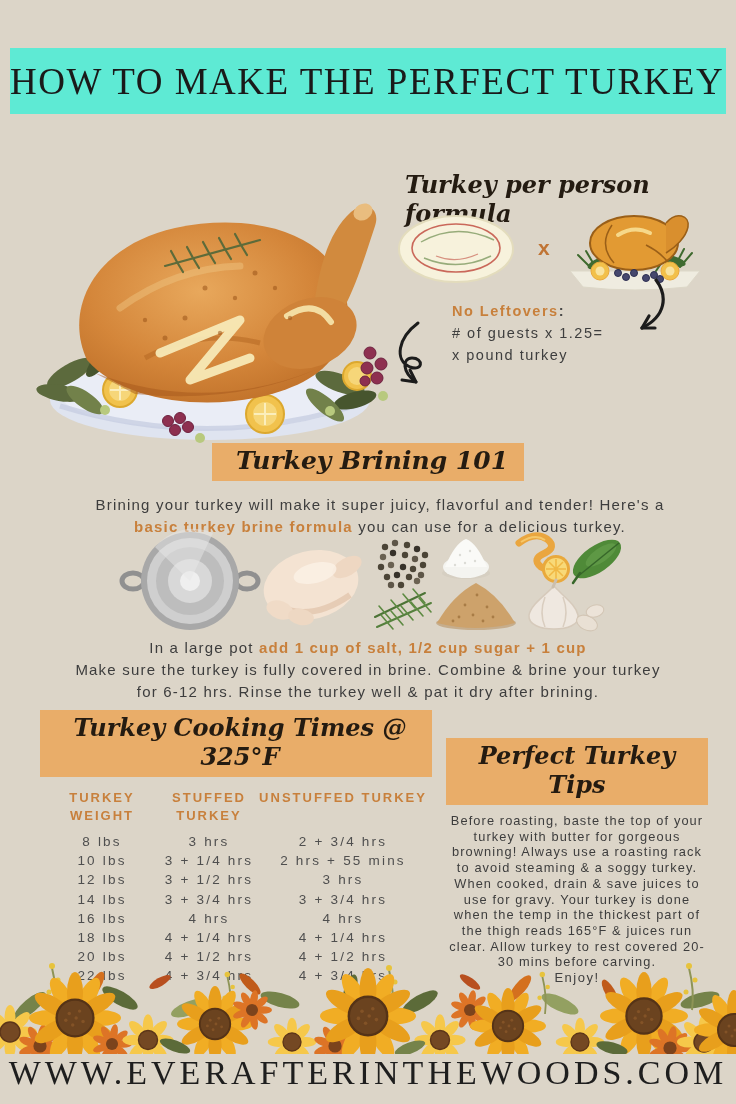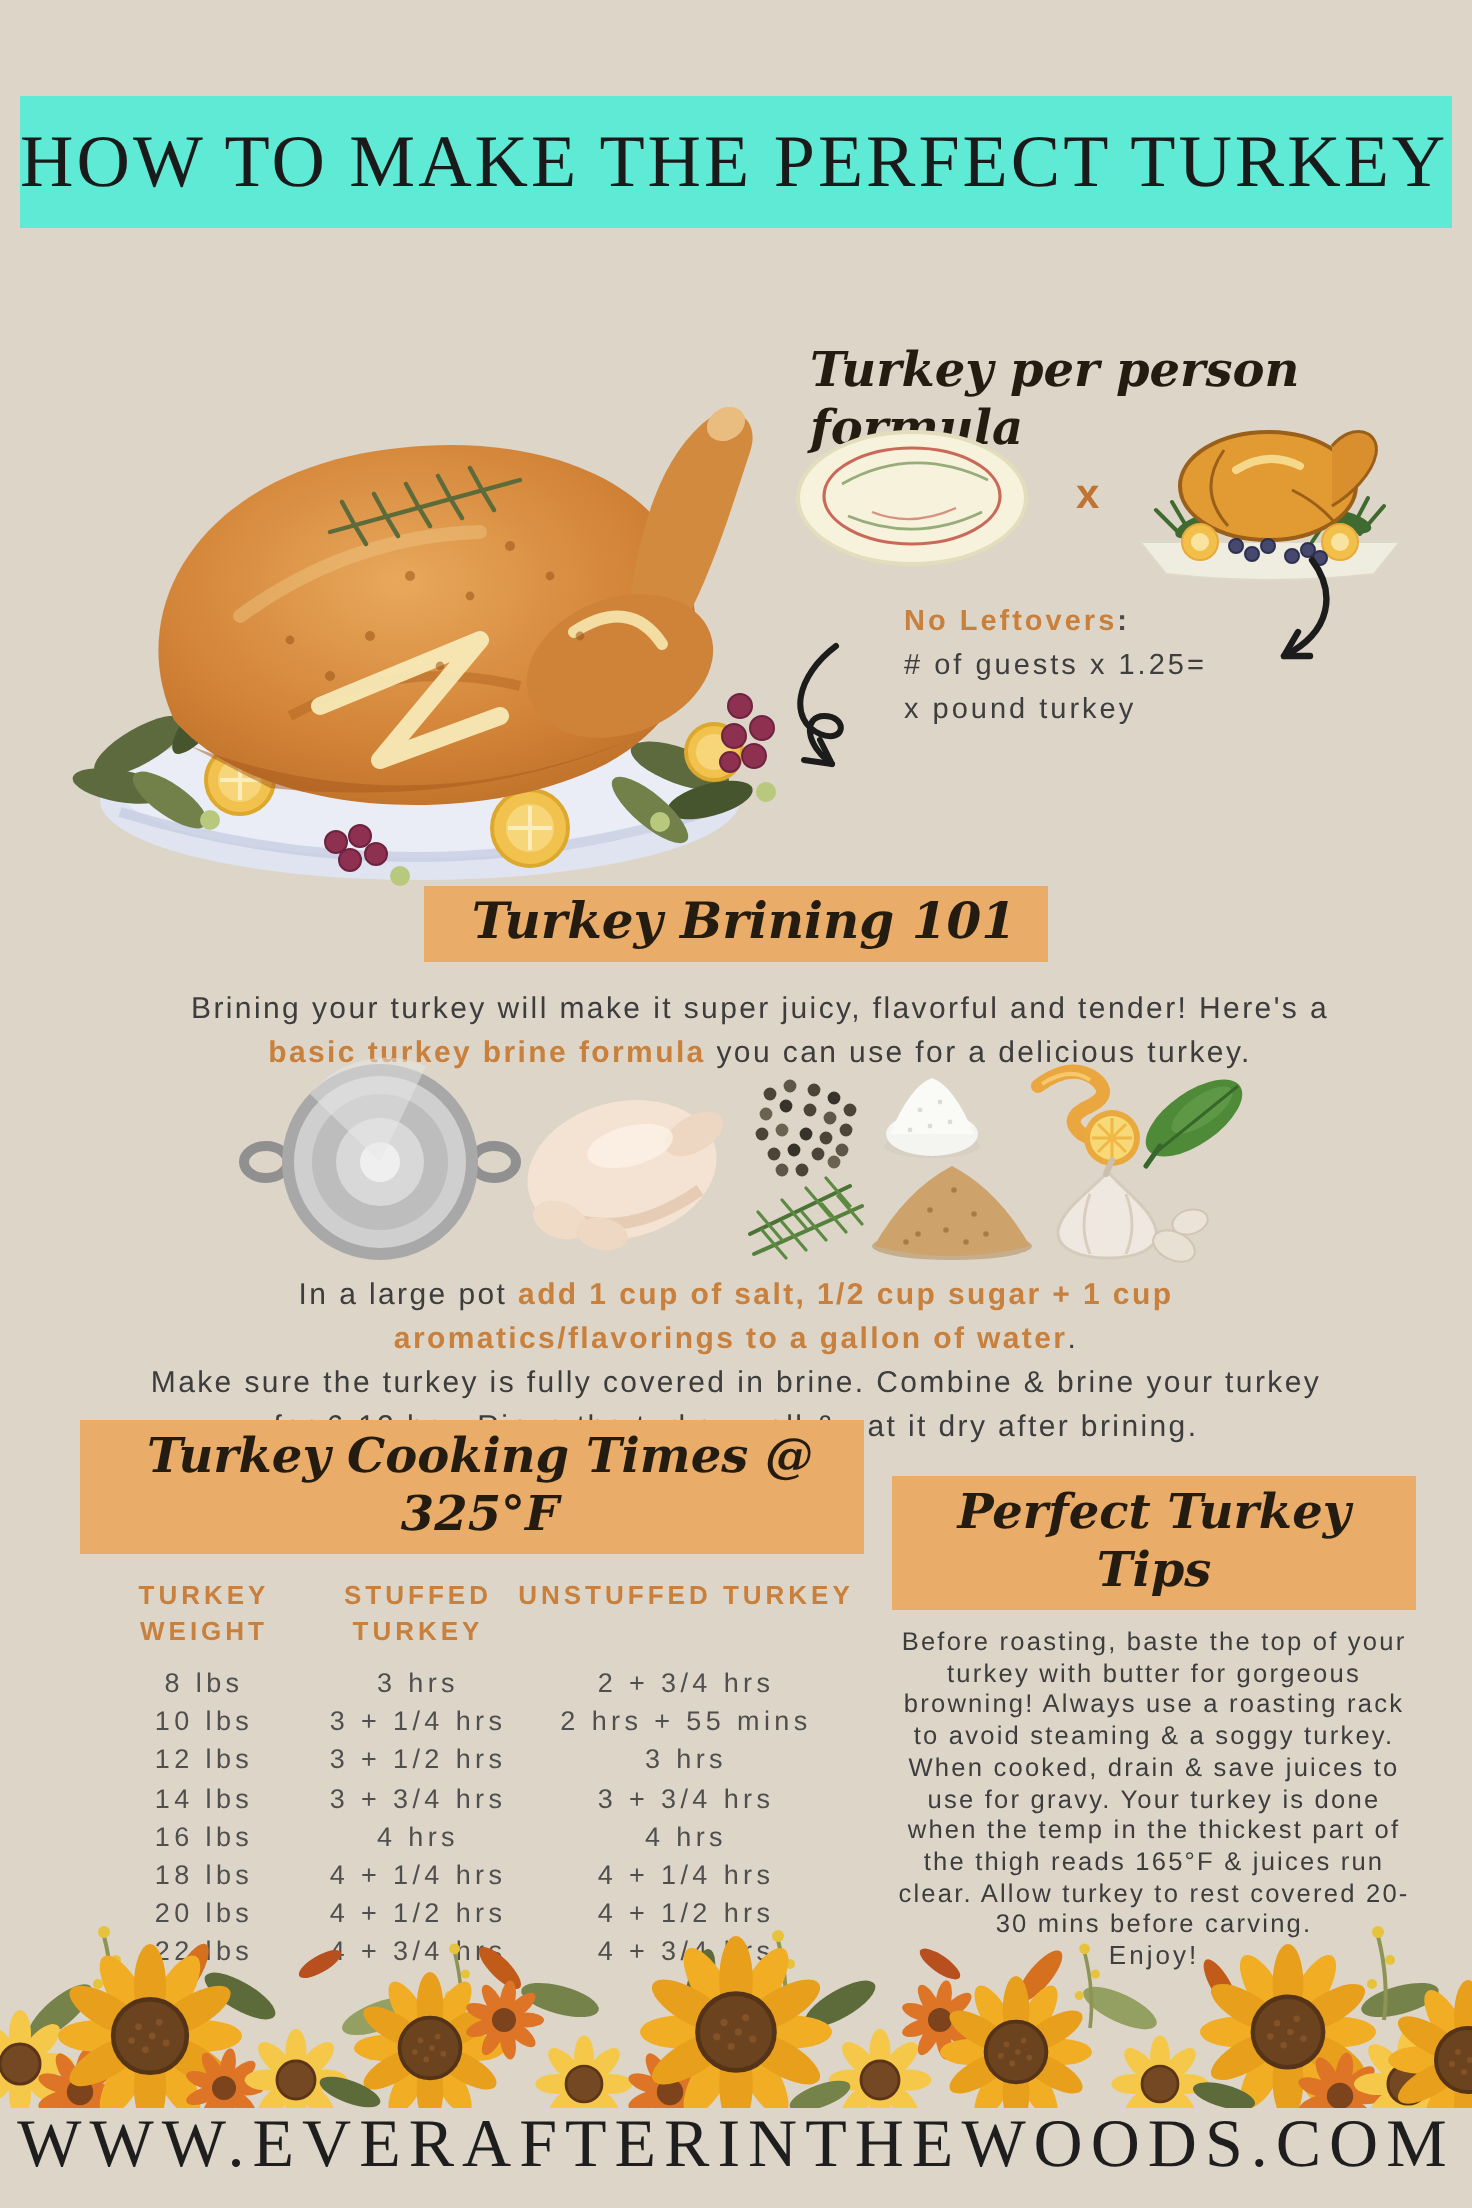--- a/index.html
+++ b/index.html
@@ -324,21 +324,20 @@
     <g>
       <ellipse cx="482" cy="34" rx="28" ry="13" fill="#4f8a38" transform="rotate(-35 482 34)"></ellipse>
       <ellipse cx="486" cy="30" rx="18" ry="7" fill="#7ab35e" opacity="0.35" transform="rotate(-35 486 30)"></ellipse>
       <path d="M462,52 L504,18" stroke="#37672a" stroke-width="1.5"></path>
       <path d="M458,58 L465,48" stroke="#37672a" stroke-width="2.5" stroke-linecap="round"></path>
     </g>
   </svg>
 
   <div class="center-text" style="top:637px;">
     <div><span>In a large pot </span><span class="hl">add 1 cup of salt, 1/2 cup sugar + 1 cup</span></div>
-    <div><span class="hl">aromatics/flavorings to a gallon of water</span><span>.</span></div>
     <div>Make sure the turkey is fully covered in brine. Combine &amp; brine your turkey</div>
     <div>for 6-12 hrs. Rinse the turkey well &amp; pat it dry after brining.</div>
   </div>
 
   <div class="ct-col">
     <div class="banner script" style="font-size:24px;">Turkey Cooking Times @ 325°F</div>
     <div class="ct-grid ct-head">
       <div>TURKEY WEIGHT</div>
       <div>STUFFED TURKEY</div>
       <div>UNSTUFFED TURKEY</div>

